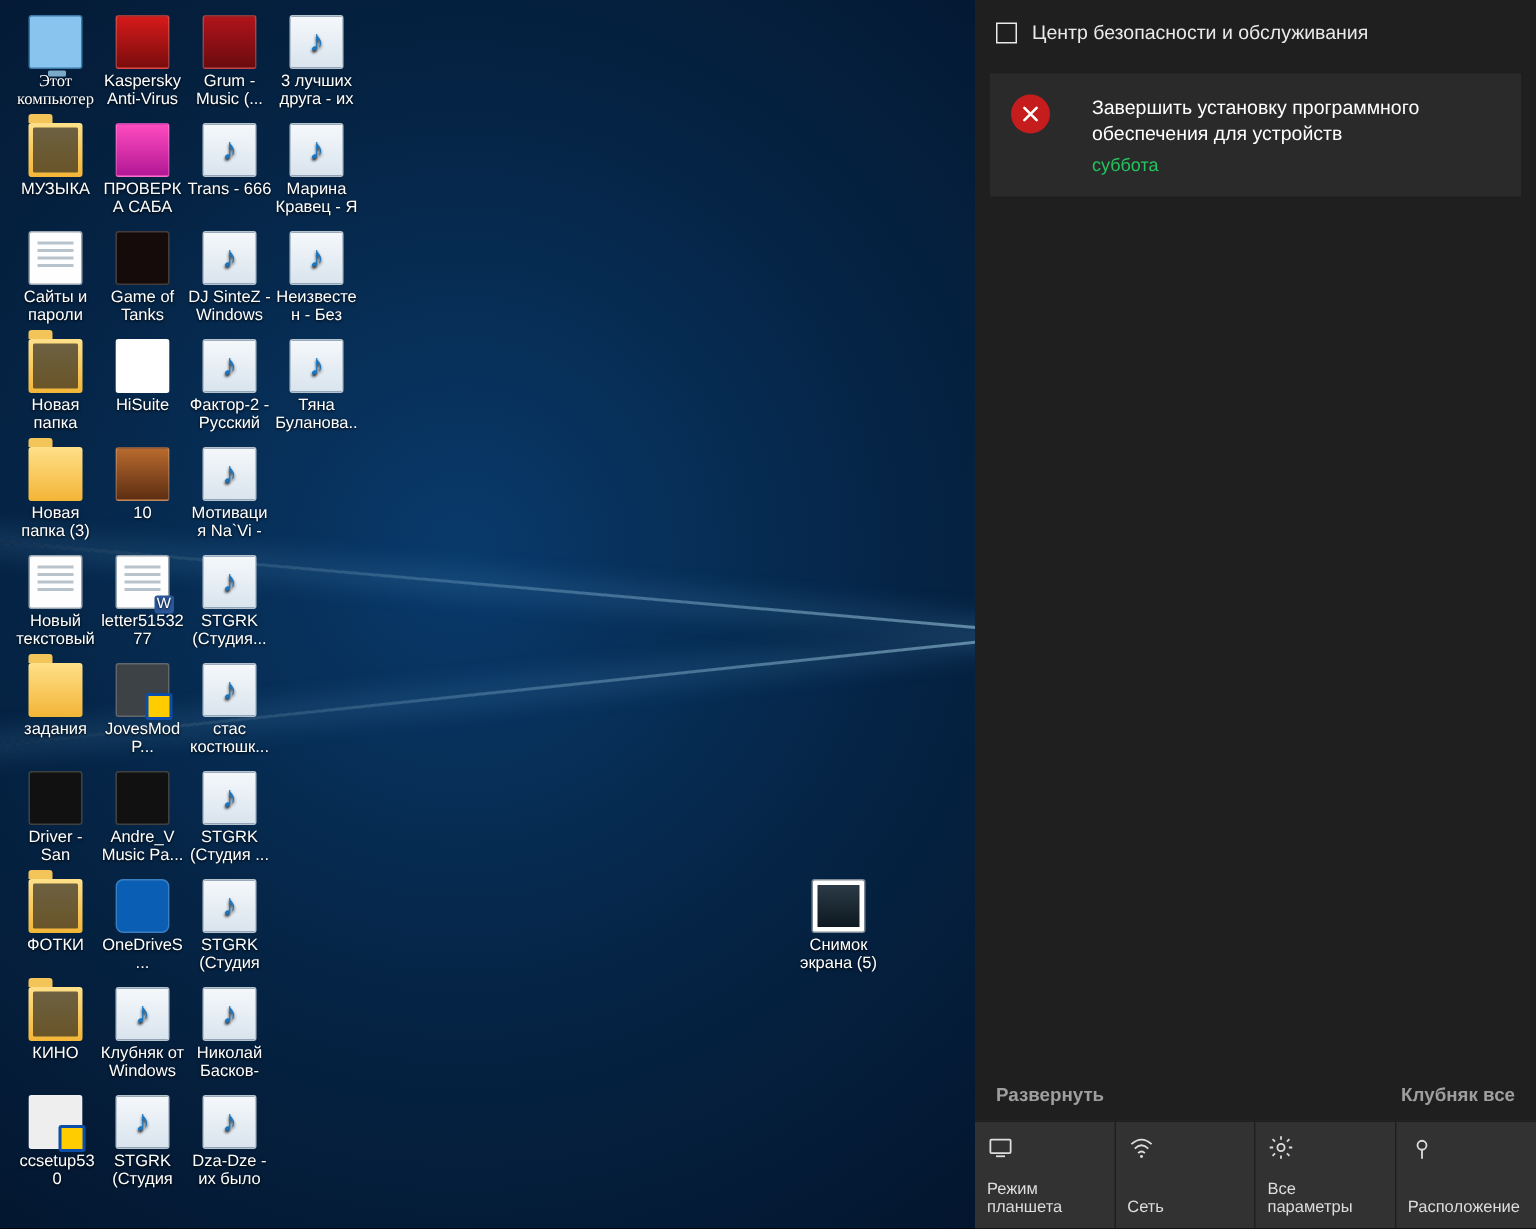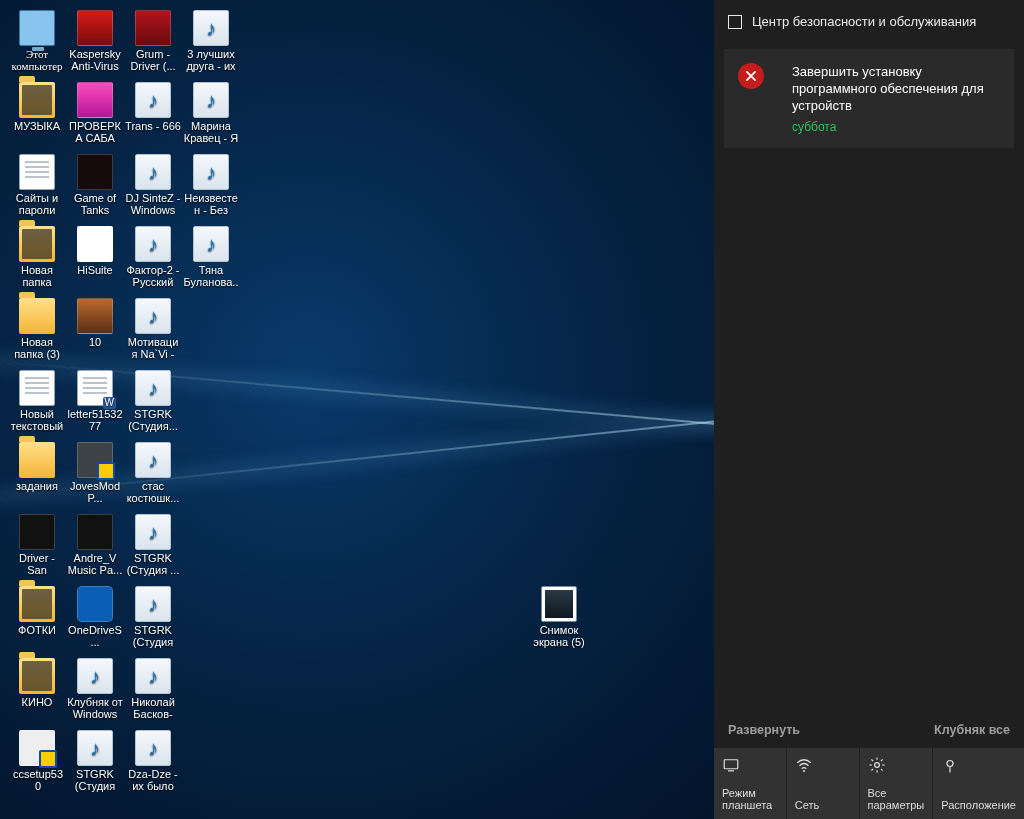--- a/index.html
+++ b/index.html
@@ -105,21 +105,21 @@
     color:#1976c1; font-size:20px; font-weight:bold;
   }
 
   .g-img {
     width:36px;height:30px; background:#fff; border:1px solid #7d8a95; margin-top:4px; position:relative;
   }
   .g-img::after{content:"";position:absolute;inset:3px;background:linear-gradient(#2a3a46,#0e1820);}
 
   
   .action-center {
-    position:absolute; top:0; right:0; width:310px; height:819px;
+    position:absolute; top:0; right:0; width:374px; height:819px;
     background:#1f1f1f; color:#c9c9c9;
     display:flex; flex-direction:column;
   }
   .ac-header{
     display:flex; align-items:center; gap:10px;
     padding:14px 14px 12px; font-size:13px; color:#eaeaea;
   }
   .ac-header .sq{width:14px;height:14px;border:1.5px solid #eaeaea;display:inline-block;}
 
   .ac-card{
@@ -163,21 +163,21 @@
       <div class="icon" style="grid-area: 1 / 1; font-family: Liberation Serif, serif;">
         <div class="glyph g-pc"></div>
         <div class="label">Этот компьютер</div>
       </div>
       <div class="icon" style="grid-area: 1 / 2;">
         <div class="glyph g-app kav"></div>
         <div class="label">Kaspersky Anti-Virus</div>
       </div>
       <div class="icon" style="grid-area: 1 / 3;">
         <div class="glyph g-app grum"></div>
-        <div class="label">Grum - Driver (...</div>
+        <div class="label">Grum - Music (...</div>
       </div>
       <div class="icon" style="grid-area: 1 / 4;">
         <div class="glyph g-music"></div>
         <div class="label">3 лучших друга - их ...</div>
       </div>
       <div class="icon" style="grid-area: 2 / 1;">
         <div class="glyph g-folder">
           <div class="thumb"></div>
         </div>
         <div class="label">МУЗЫКА</div>

